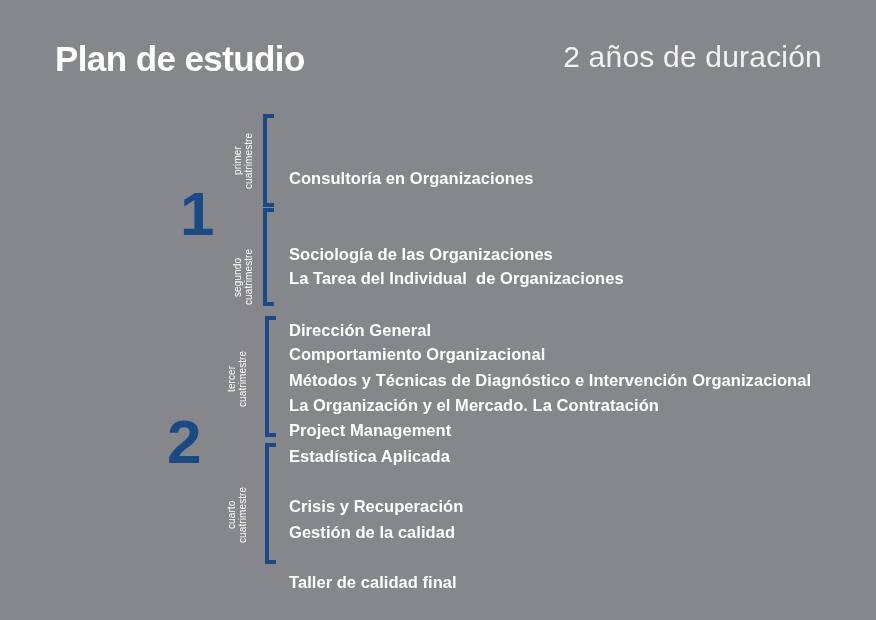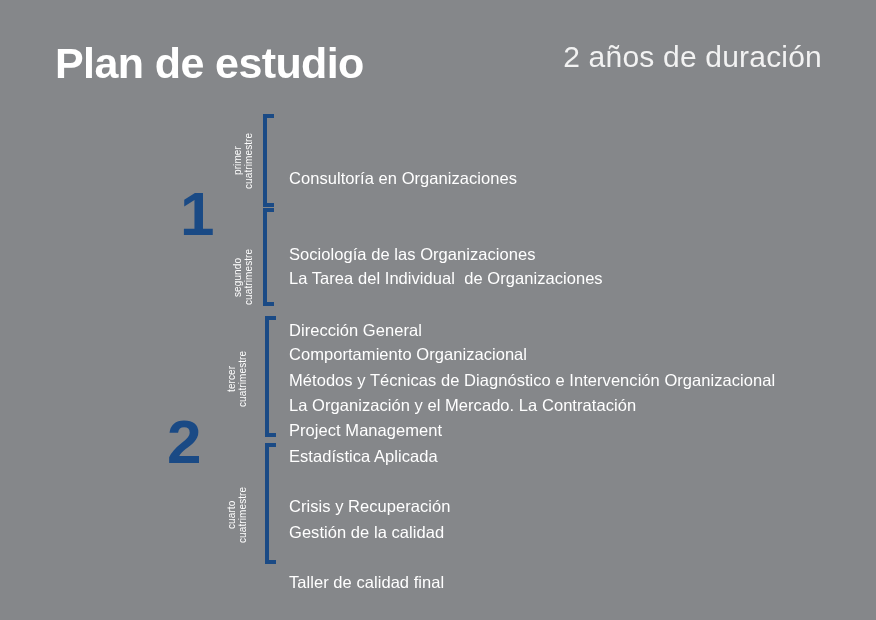--- a/index.html
+++ b/index.html
@@ -20,21 +20,21 @@
     position: absolute;
     left: 0;
     top: 0;
     width: 876px;
     height: 100px;
   }
   .title {
     position: absolute;
     left: 55px;
     top: 39px;
-    font-size: 43px;
+    font-size: 35px;
     font-weight: 800;
     color: #ffffff;
     letter-spacing: -0.6px;
     white-space: nowrap;
   }
   .subtitle {
     position: absolute;
     right: 54px;
     top: 40px;
     font-size: 30px;
@@ -86,20 +86,21 @@
   .courses {
     position: absolute;
     color: #ffffff;
     font-size: 16.5px;
     line-height: 25.2px;
     letter-spacing: 0.05px;
     white-space: pre;
   }
   .course-item {
     display: block;
+    font-weight: bold;
   }
 </style>
 </head>
 <body style="background: rgb(133, 135, 138);">
 
 <div class="header">
   <div class="title">Plan de estudio</div>
   <div class="subtitle">2 años de duración</div>
 </div>
 

